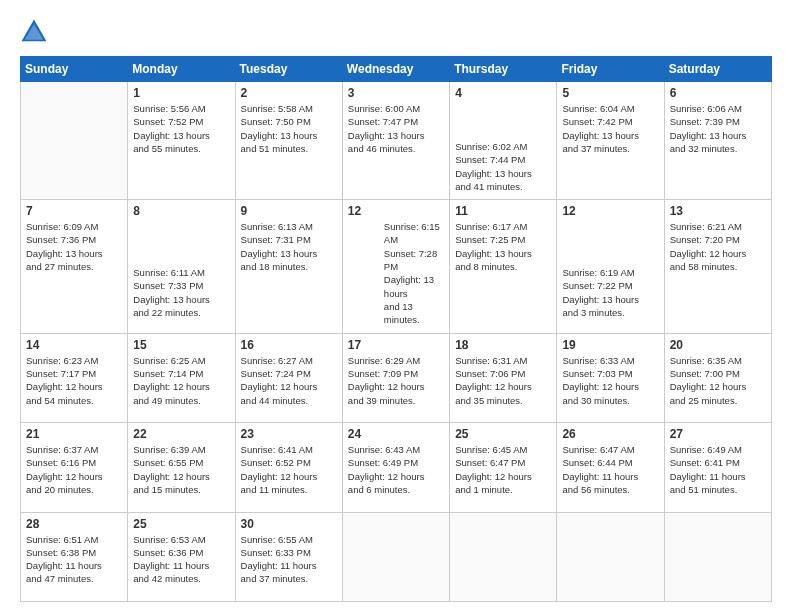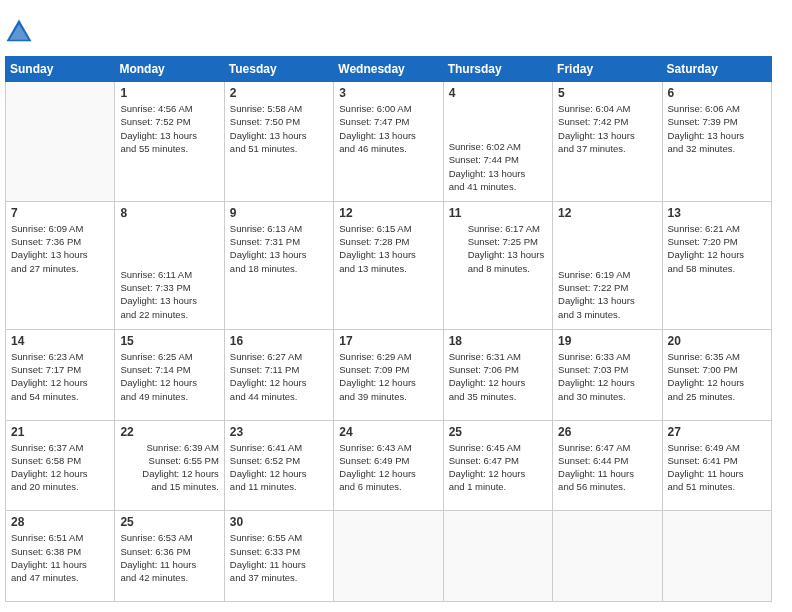--- a/index.html
+++ b/index.html
@@ -6,21 +6,21 @@
     body {
       font-family: Arial, sans-serif;
       background: #fff;
       width: 792px;
       height: 612px;
       overflow: hidden;
     }
     .page {
       width: 792px;
       height: 612px;
-      padding: 18px 20px 10px 5px;
+      padding: 18px 20px 10px 20px;
       display: flex;
       flex-direction: column;
     }
     .header {
       display: flex;
       justify-content: space-between;
       align-items: flex-start;
       margin-bottom: 10px;
     }
     .logo {
@@ -125,21 +125,21 @@
           <th>Thursday</th>
           <th>Friday</th>
           <th>Saturday</th>
         </tr>
     </thead>
     <tbody id="calendar-body">
         <tr>
           <td class="empty-cell"></td>
           <td>
             <span class="day-number">1</span>
-            <div class="day-info" style="white-space: pre-line;">Sunrise: 4:56 AM
+            <div class="day-info" style="white-space: pre-line;">Sunrise: 5:56 AM
 Sunset: 7:52 PM
 Daylight: 13 hours
 and 55 minutes.</div>
           </td>
           <td>
             <span class="day-number">2</span>
             <div class="day-info" style="white-space: pre-line;">Sunrise: 5:58 AM
 Sunset: 7:50 PM
 Daylight: 13 hours
 and 51 minutes.</div>
@@ -190,28 +190,28 @@
           </td>
           <td>
             <span class="day-number">9</span>
             <div class="day-info" style="white-space: pre-line;">Sunrise: 6:13 AM
 Sunset: 7:31 PM
 Daylight: 13 hours
 and 18 minutes.</div>
           </td>
           <td>
             <span class="day-number">12</span>
-            <div class="day-info" style="white-space: pre-line;">Sunrise: 6:15 AM
+            <div class="day-info" style="white-space: pre-line; margin-left: 36px;">Sunrise: 6:15 AM
 Sunset: 7:28 PM
 Daylight: 13 hours
 and 13 minutes.</div>
           </td>
           <td>
             <span class="day-number">11</span>
-            <div class="day-info" style="white-space: pre-line; margin-left: 19px;">Sunrise: 6:17 AM
+            <div class="day-info" style="white-space: pre-line;">Sunrise: 6:17 AM
 Sunset: 7:25 PM
 Daylight: 13 hours
 and 8 minutes.</div>
           </td>
           <td>
             <span class="day-number">12</span>
             <div class="day-info" style="white-space: pre-line; margin-top: 48px;">Sunrise: 6:19 AM
 Sunset: 7:22 PM
 Daylight: 13 hours
 and 3 minutes.</div>
@@ -235,21 +235,21 @@
           <td>
             <span class="day-number">15</span>
             <div class="day-info" style="white-space: pre-line;">Sunrise: 6:25 AM
 Sunset: 7:14 PM
 Daylight: 12 hours
 and 49 minutes.</div>
           </td>
           <td>
             <span class="day-number">16</span>
             <div class="day-info" style="white-space: pre-line;">Sunrise: 6:27 AM
-Sunset: 7:11 PM
+Sunset: 7:24 PM
 Daylight: 12 hours
 and 44 minutes.</div>
           </td>
           <td>
             <span class="day-number">17</span>
             <div class="day-info" style="white-space: pre-line;">Sunrise: 6:29 AM
 Sunset: 7:09 PM
 Daylight: 12 hours
 and 39 minutes.</div>
           </td>
@@ -272,27 +272,27 @@
             <div class="day-info" style="white-space: pre-line;">Sunrise: 6:35 AM
 Sunset: 7:00 PM
 Daylight: 12 hours
 and 25 minutes.</div>
           </td>
         </tr>
         <tr>
           <td>
             <span class="day-number">21</span>
             <div class="day-info" style="white-space: pre-line;">Sunrise: 6:37 AM
-Sunset: 6:58 PM
+Sunset: 6:16 PM
 Daylight: 12 hours
 and 20 minutes.</div>
           </td>
           <td>
             <span class="day-number">22</span>
-            <div class="day-info" style="white-space: pre-line; text-align: right;">Sunrise: 6:39 AM
+            <div class="day-info" style="white-space: pre-line;">Sunrise: 6:39 AM
 Sunset: 6:55 PM
 Daylight: 12 hours
 and 15 minutes.</div>
           </td>
           <td>
             <span class="day-number">23</span>
             <div class="day-info" style="white-space: pre-line;">Sunrise: 6:41 AM
 Sunset: 6:52 PM
 Daylight: 12 hours
 and 11 minutes.</div>

